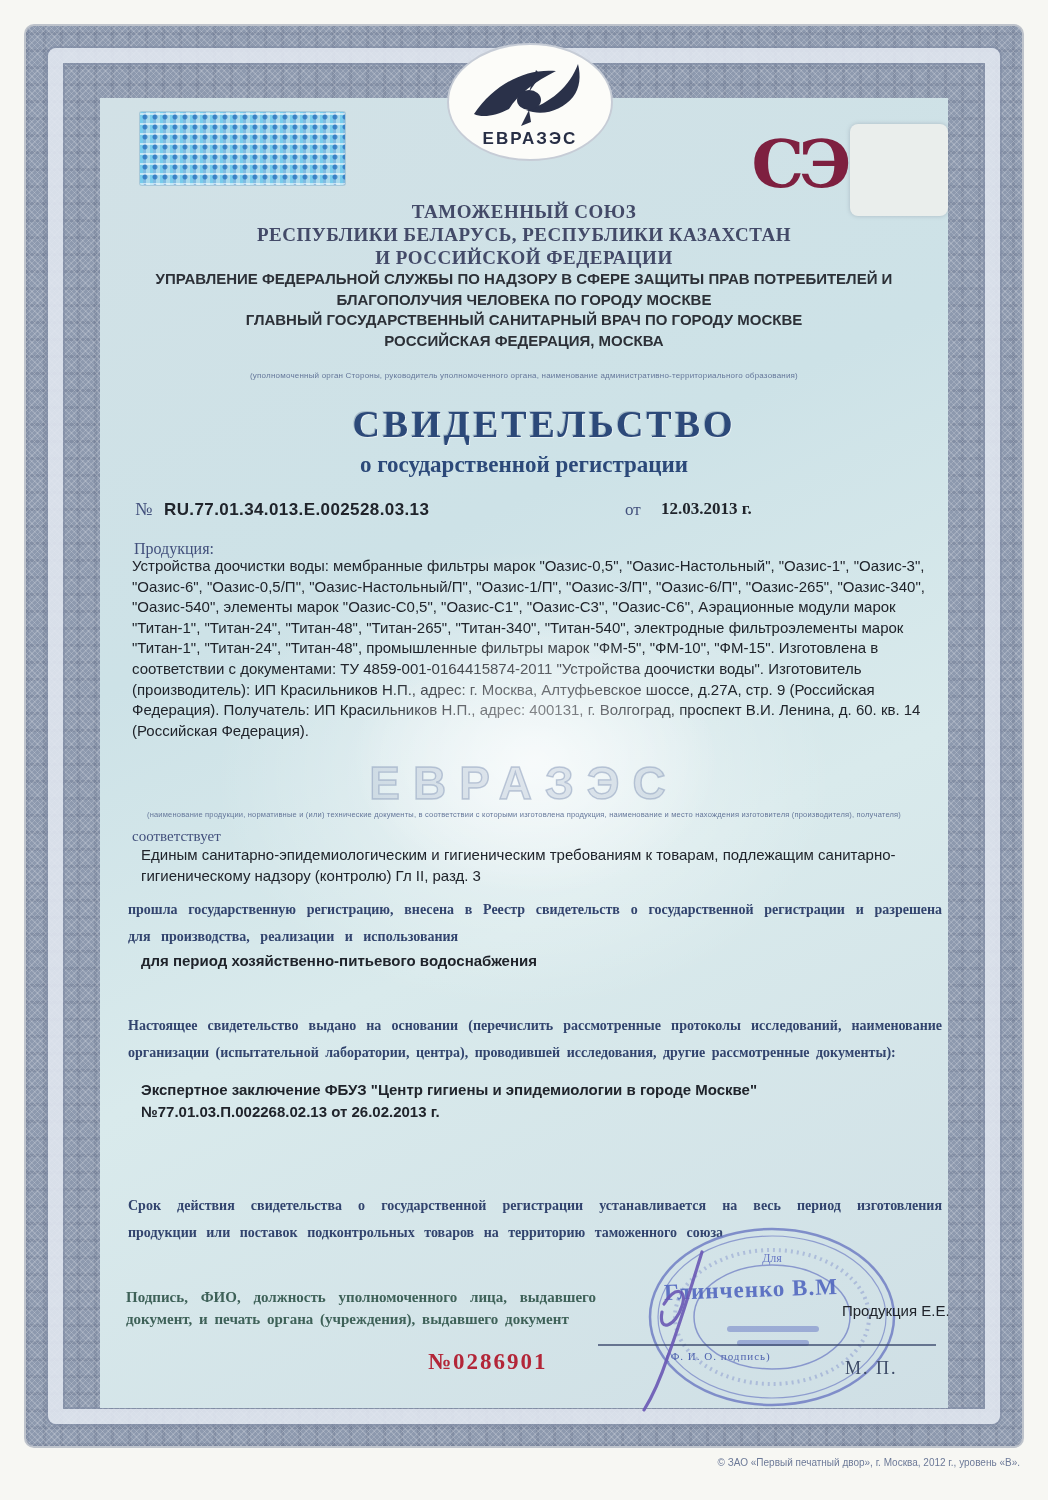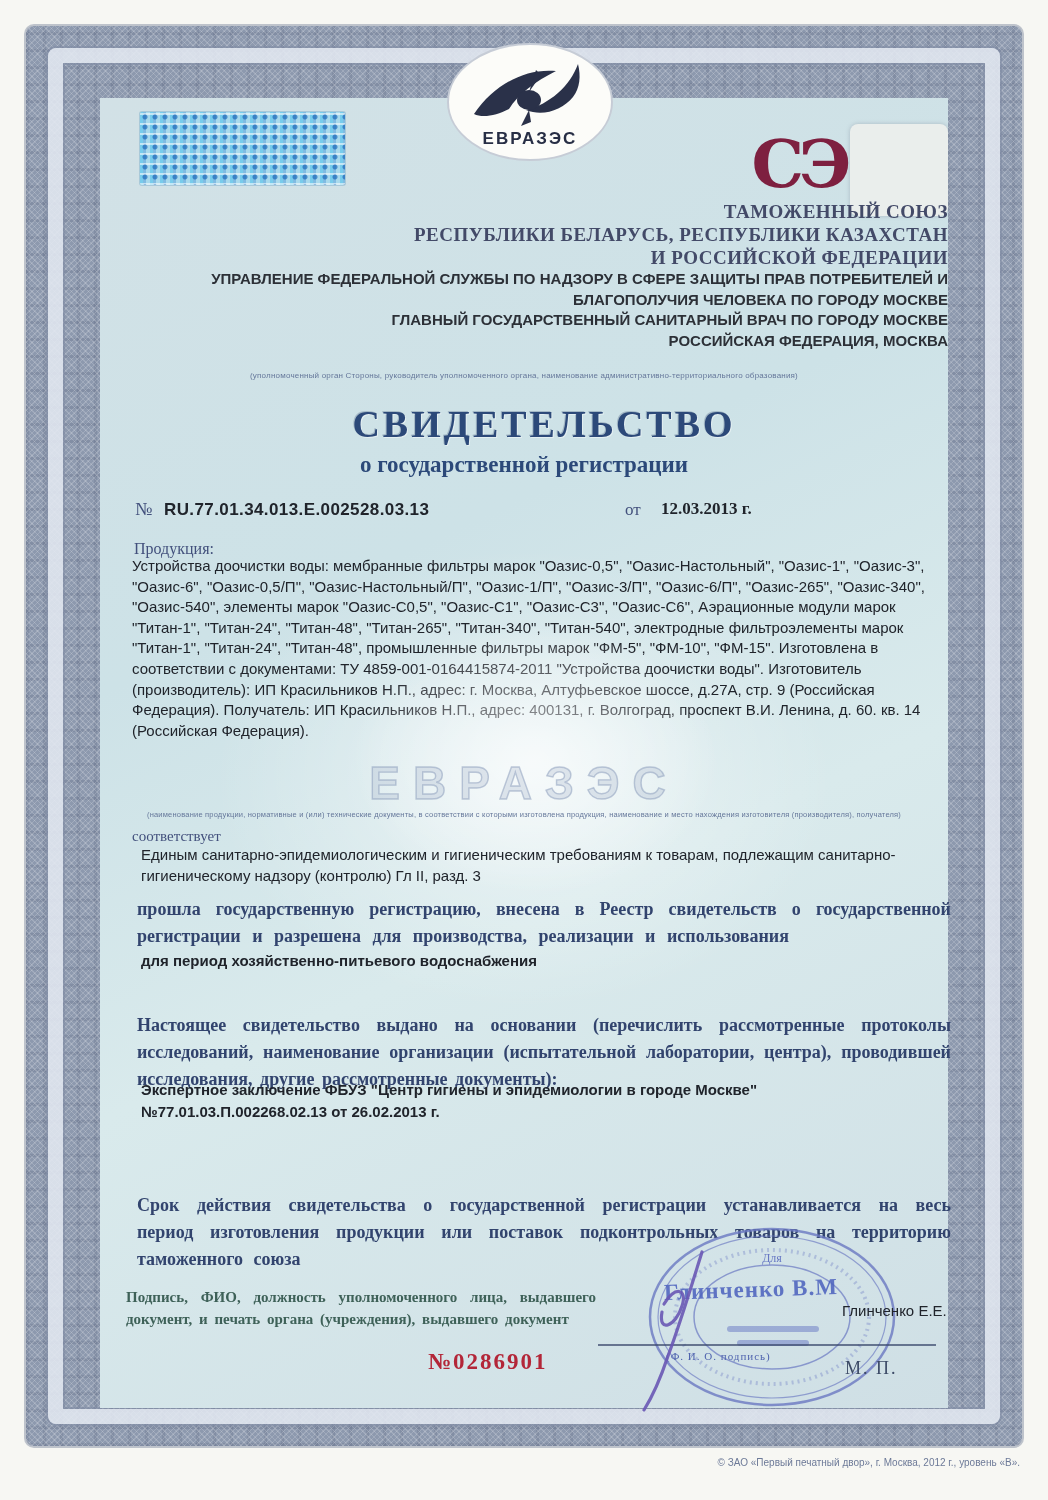--- a/index.html
+++ b/index.html
@@ -58,21 +58,21 @@
     font-family:"DejaVu Serif", serif;font-weight:bold;font-size:66px;line-height:88px;
     letter-spacing:-5px;color:#7e2040;text-align:center;
   }
   .white-square{
     left:850px;top:124px;width:98px;height:92px;
     background:#eaeeec;border-radius:8px;
     box-shadow:0 0 4px rgba(100,110,130,.35);
   }
 
   
-  .org-header{left:100px;top:200px;width:848px;text-align:right;}
+  .org-header{left:100px;top:200px;width:848px;text-align:center;}
   .org-header .serifline{
     font-family:"Liberation Serif", serif;font-weight:bold;
     font-size:19px;line-height:23px;color:#434a68;letter-spacing:.5px;
   }
   .org-header .sansline{
     font-weight:bold;font-size:15px;line-height:20.5px;color:#2c3037;
   }
   .caption-small{
     font-size:8px;color:#65779a;text-align:center;letter-spacing:.2px;
   }
@@ -114,21 +114,21 @@
     color:rgba(164,180,202,.30);
     -webkit-text-stroke:1.4px rgba(136,154,186,.5);
   }
 
   .cap2{left:104px;top:810px;width:840px;font-size:7.5px;}
   .compliance-label{left:132px;top:828px;font-size:15px;}
   .compliance-text{left:141px;top:844px;width:770px;font-size:15px;line-height:21px;color:#20242b;}
 
   .para-serif{
     font-family:"Liberation Serif", serif;font-weight:bold;
-    font-size:18px;line-height:27px;color:#32446e;text-align:justify;margin-left:9px;
+    font-size:14px;line-height:27px;color:#32446e;text-align:justify;
   }
   .granted-text{left:128px;top:896px;width:814px;word-spacing:7px;}
   .granted-usage{left:141px;top:952px;font-size:15px;font-weight:600;color:#20242b;}
 
   .basis-text{left:128px;top:1012px;width:814px;word-spacing:3px;}
   .basis-expert{left:141px;top:1079px;width:720px;font-size:15px;line-height:22px;color:#20242b;font-weight:600;}
 
   .validity-text{left:128px;top:1192px;width:814px;word-spacing:6px;}
 
   
@@ -253,21 +253,21 @@
         <g fill="#5b6cc0" opacity="0.45">
           <rect x="85" y="104" width="92" height="6" rx="3"></rect>
           <rect x="95" y="118" width="72" height="6" rx="3"></rect>
         </g>
       </svg>
     </div>
     <div class="abs stamp-name">Глинченко В.М</div>
 
     <div class="abs sig-line"></div>
     <div class="abs stamp-caption">(Ф. И. О. подпись)</div>
-    <div class="abs name-right">Глинченко Е.Е.</div>
+    <div class="abs name-right">Продукция Е.Е.</div>
     <div class="abs mp">М. П.</div>
 
     <div class="abs signature-svg">
       <svg viewBox="0 0 110 170" width="110" height="170">
         <g fill="none" stroke="#6a58b5" stroke-width="3.2" stroke-linecap="round" opacity="0.9">
           <path d="M84 6 C74 38 62 78 50 110 C44 128 36 148 26 164"></path>
           <path d="M46 58 C56 40 70 42 64 60 C58 80 40 88 44 66"></path>
         </g>
       </svg>
     </div>

